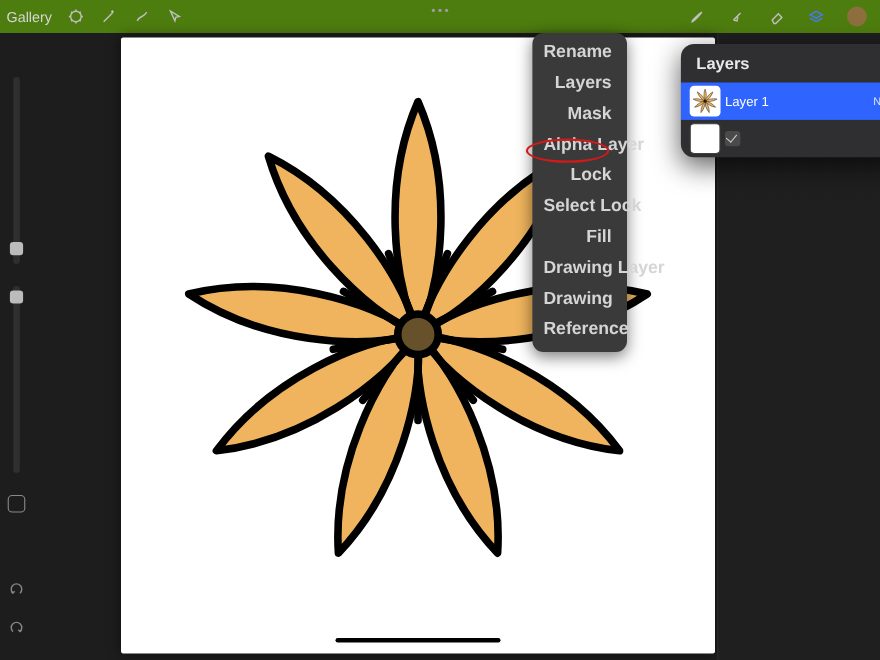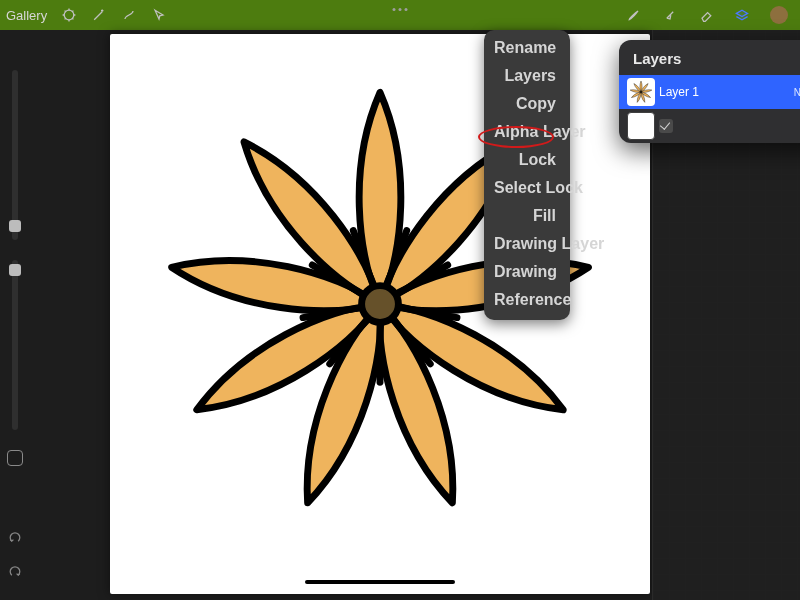--- a/index.html
+++ b/index.html
@@ -185,21 +185,21 @@
       <circle cx="0" cy="0" r="8" fill="#66512a" stroke="#000" stroke-width="3"></circle>
     </svg>
     <div class="home-indicator"></div>
   </div>
 
   <div class="right-strip"></div>
 
   <div class="context-menu">
     <div class="ctx-item">Rename</div>
     <div class="ctx-item">Layers</div>
-    <div class="ctx-item">Copy</div>
+    <div class="ctx-item">Mask</div>
     <div class="ctx-item">Alpha Layer</div>
     <div class="ctx-item">Lock</div>
     <div class="ctx-item">Select Lock</div>
     <div class="ctx-item">Fill</div>
     <div class="ctx-item">Drawing Layer</div>
     <div class="ctx-item">Drawing</div>
     <div class="ctx-item">Reference</div>
   </div>
   <div class="red-circle"></div>
 

